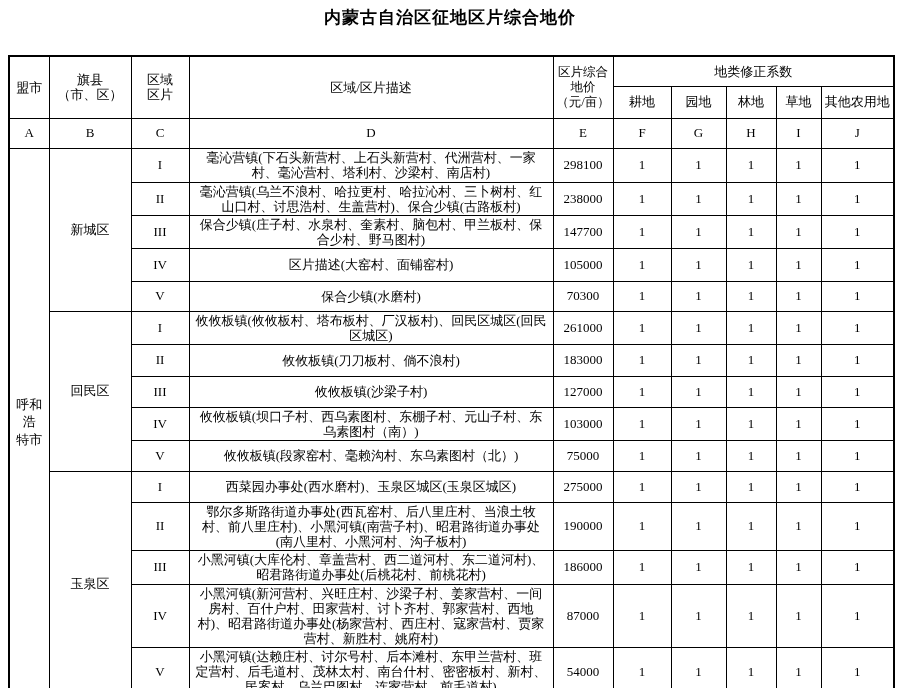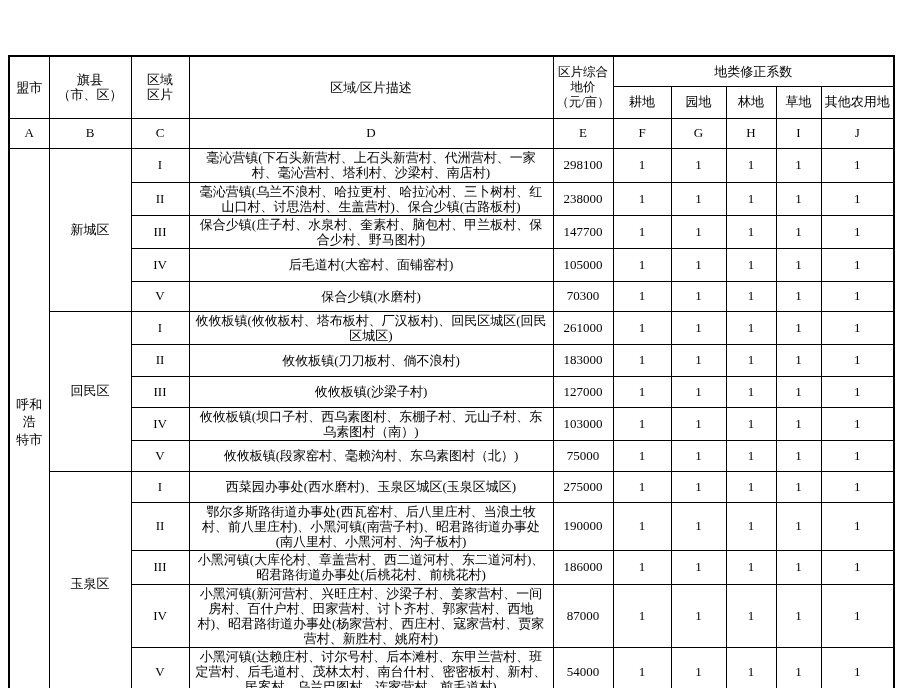--- a/index.html
+++ b/index.html
@@ -33,20 +33,21 @@
   td.city { padding:0; line-height:1.35; }
   td.zone, td.price, td.coef, th.letter { font-family:"Liberation Serif","DejaVu Serif",serif; }
   tr.hdr-row-1 { height:30px; }
   tr.hdr-row-2 { height:32px; }
   tr.hdr-row-3 { height:30px; }
 </style>
 </head>
 <body>
 
 <div class="page">
+  <h1 class="title">内蒙古自治区征地区片综合地价</h1>
 
   <table class="land-table">
     <colgroup>
       <col style="width:40px">
         <col style="width:82px">
         <col style="width:58px">
       <col style="width:364px">
         <col style="width:60px">
         <col style="width:58px">
       <col style="width:55px">
@@ -116,21 +117,21 @@
           <td class="desc">保合少镇(庄子村、水泉村、奎素村、脑包村、甲兰板村、保合少村、野马图村)</td>
           <td class="price">147700</td>
           <td class="coef">1</td>
           <td class="coef">1</td>
           <td class="coef">1</td>
           <td class="coef">1</td>
           <td class="coef">1</td>
         </tr>
         <tr style="height: 33px;">
           <td class="zone">IV</td>
-          <td class="desc">后毛道村(大窑村、面铺窑村)</td>
+          <td class="desc">区片描述(大窑村、面铺窑村)</td>
           <td class="price">105000</td>
           <td class="coef">1</td>
           <td class="coef">1</td>
           <td class="coef">1</td>
           <td class="coef">1</td>
           <td class="coef">1</td>
         </tr>
         <tr style="height: 30px;">
           <td class="zone">V</td>
           <td class="desc">保合少镇(水磨村)</td>

